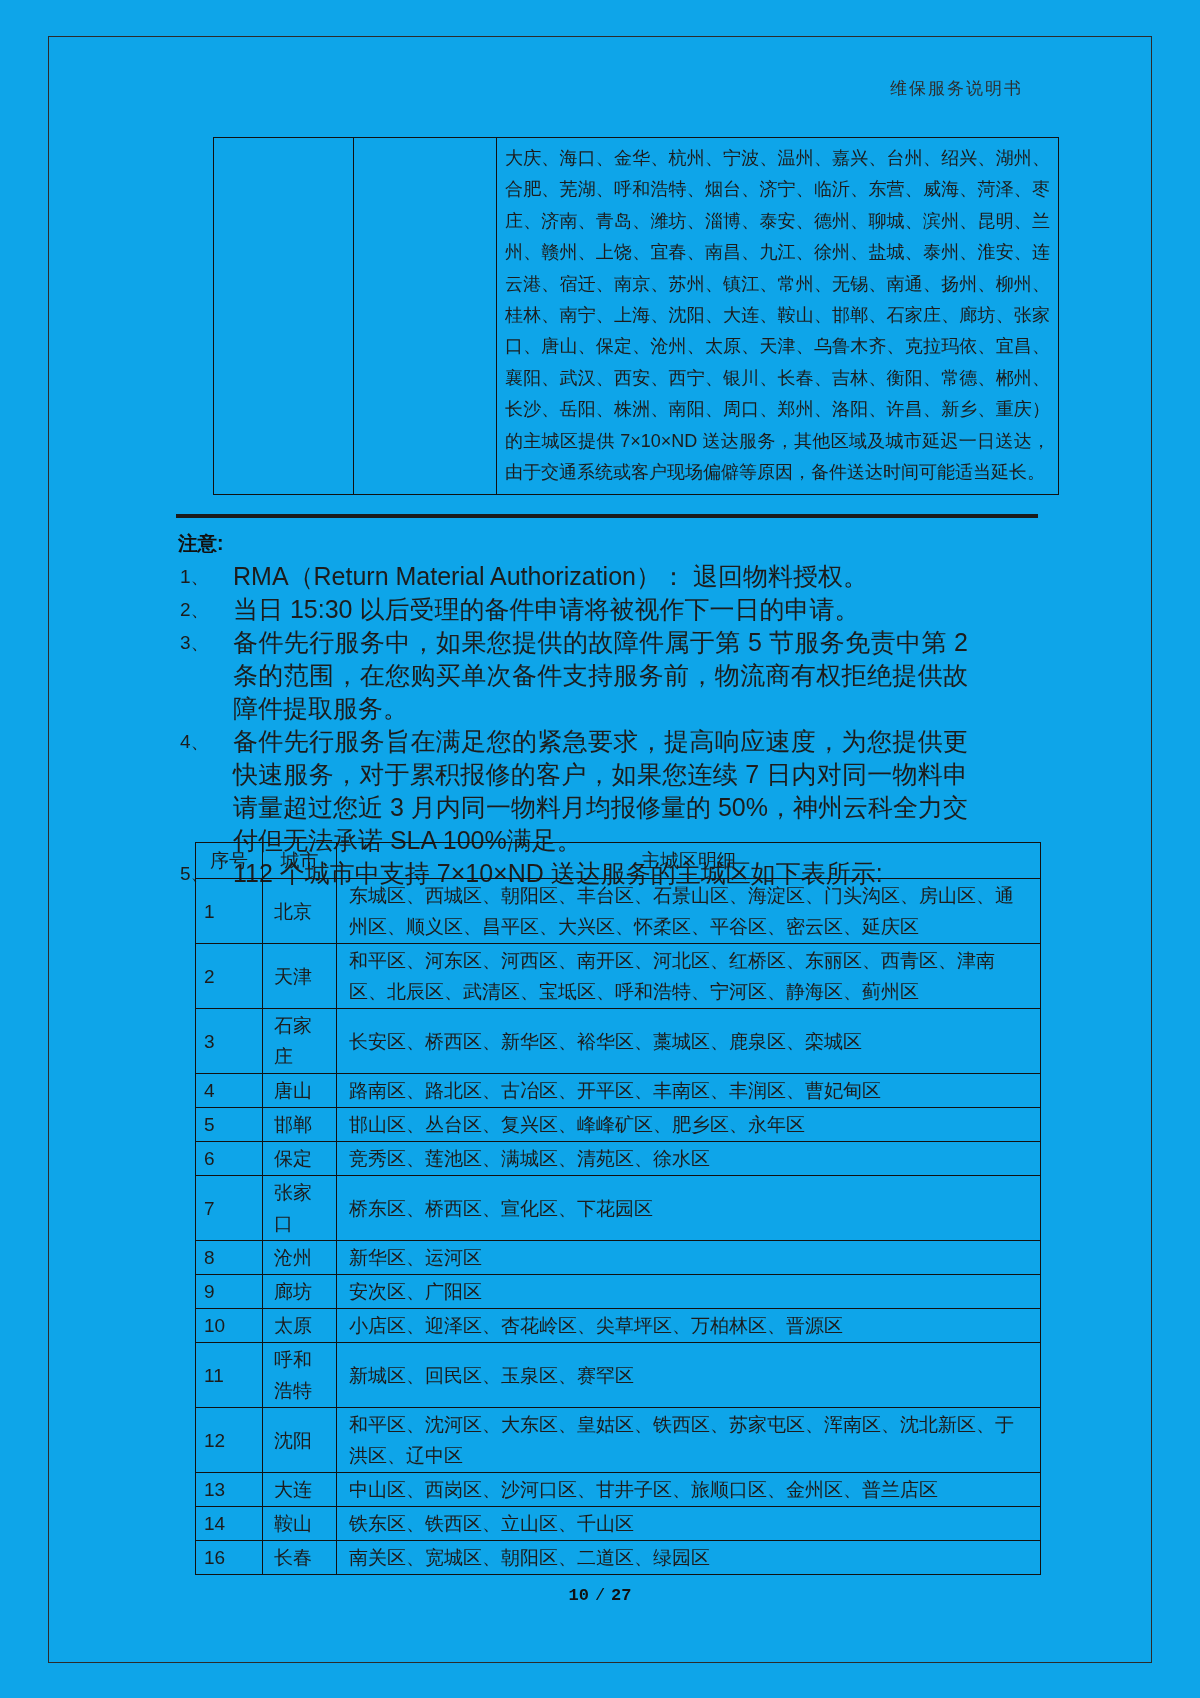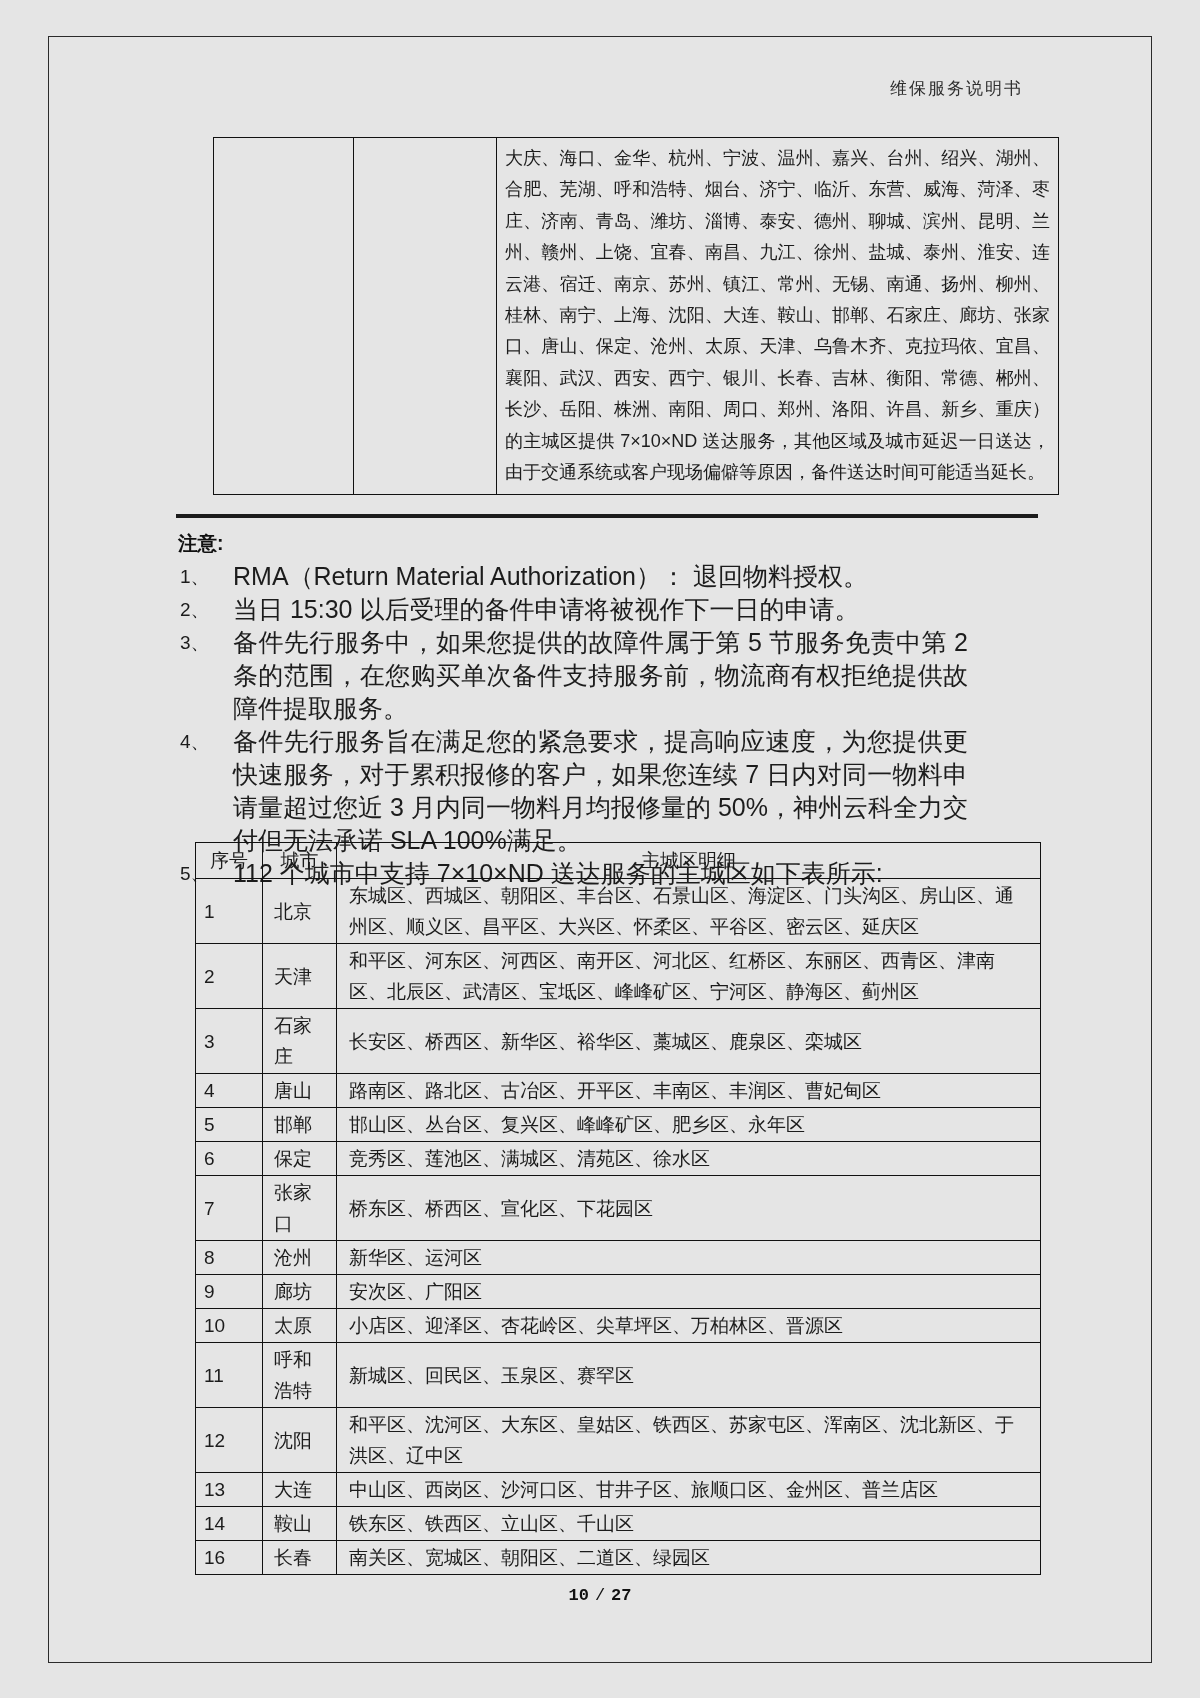--- a/index.html
+++ b/index.html
@@ -3,21 +3,21 @@
 <meta charset="utf-8">
 <style>
   * { box-sizing: border-box; margin: 0; padding: 0; }
   html, body { background: #ffffff; }
   body {
     width: 1200px; height: 1698px;
     font-family: "Liberation Sans", sans-serif;
     color: #1a1a1a;
     position: relative;
   }
-  .sheet { position: relative; width: 1200px; height: 1698px; background: #e5e5e5; overflow: hidden; }
+  .sheet { position: relative; width: 1200px; height: 1698px; background: #0ea5e9; overflow: hidden; }
   .border-frame {
     position: absolute; left: 48px; top: 36px; width: 1104px; height: 1627px;
     border: 1px solid #2b2b2b;
   }
   .header-title {
     position: absolute; left: 890px; top: 77px;
     font-family: "Liberation Serif", serif;
     font-size: 17px; color: #2e2e2e; letter-spacing: 2px;
     white-space: nowrap;
   }
@@ -141,21 +141,21 @@
     </thead>
     <tbody>
         <tr>
           <td class="cell-no">1</td>
           <td class="cell-city">北京</td>
           <td class="cell-districts">东城区、西城区、朝阳区、丰台区、石景山区、海淀区、门头沟区、房山区、通州区、顺义区、昌平区、大兴区、怀柔区、平谷区、密云区、延庆区</td>
         </tr>
         <tr>
           <td class="cell-no">2</td>
           <td class="cell-city">天津</td>
-          <td class="cell-districts">和平区、河东区、河西区、南开区、河北区、红桥区、东丽区、西青区、津南区、北辰区、武清区、宝坻区、峰峰矿区、宁河区、静海区、蓟州区</td>
+          <td class="cell-districts">和平区、河东区、河西区、南开区、河北区、红桥区、东丽区、西青区、津南区、北辰区、武清区、宝坻区、呼和浩特、宁河区、静海区、蓟州区</td>
         </tr>
         <tr>
           <td class="cell-no">3</td>
           <td class="cell-city">石家庄</td>
           <td class="cell-districts">长安区、桥西区、新华区、裕华区、藁城区、鹿泉区、栾城区</td>
         </tr>
         <tr>
           <td class="cell-no">4</td>
           <td class="cell-city">唐山</td>
           <td class="cell-districts">路南区、路北区、古冶区、开平区、丰南区、丰润区、曹妃甸区</td>

